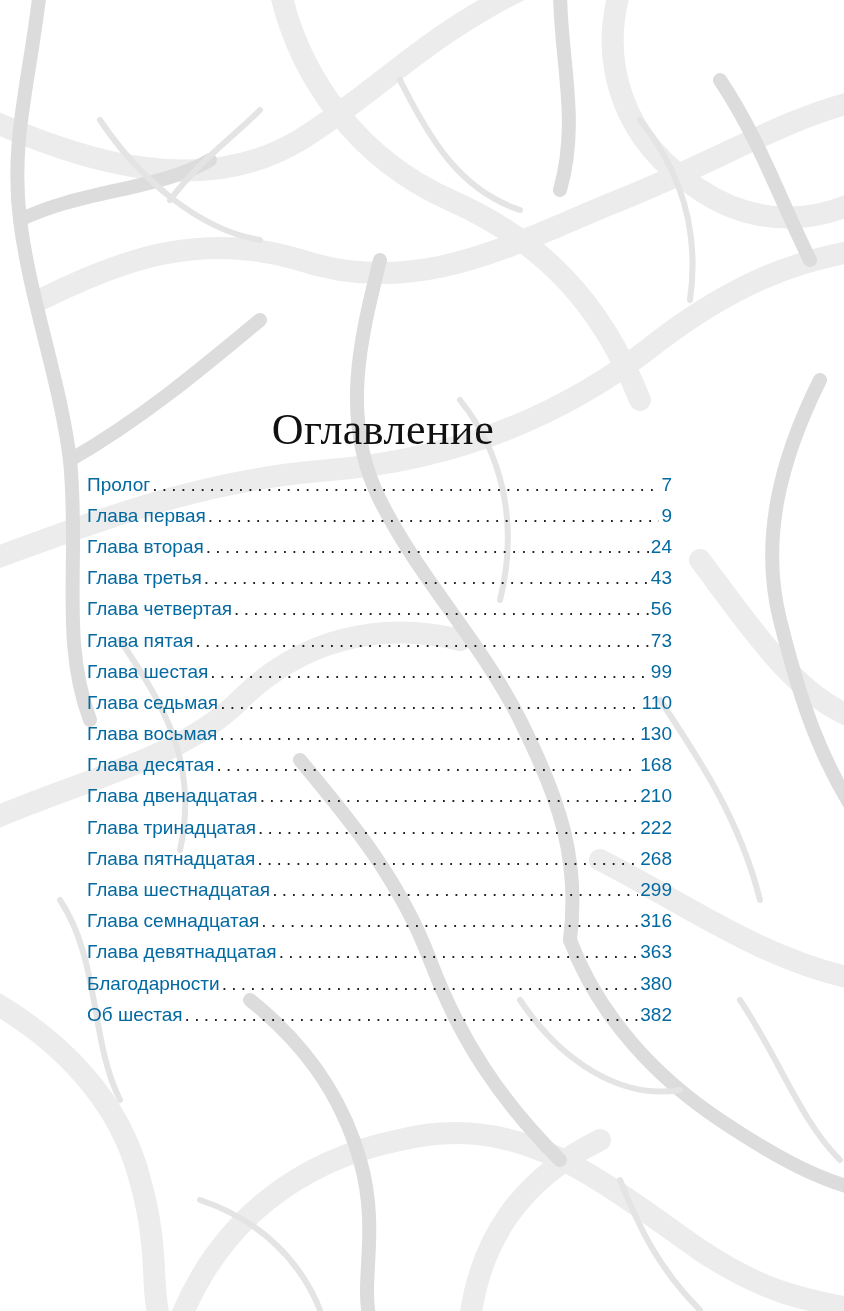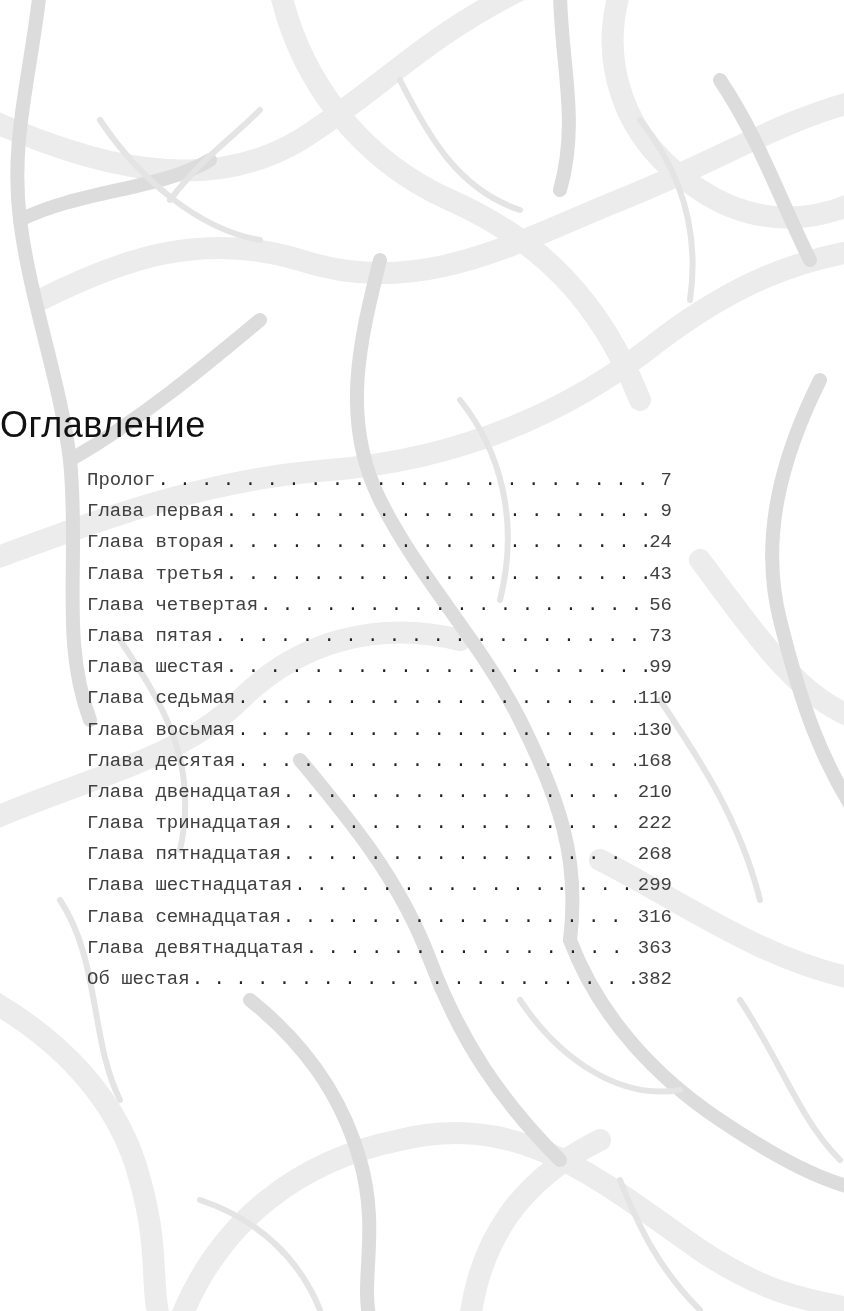--- a/index.html
+++ b/index.html
@@ -1,20 +1,20 @@
 <!DOCTYPE html>
 <html><head>
 <meta charset="utf-8">
 <style>
   html,body{margin:0;padding:0;}
   body{width:844px;height:1311px;position:relative;overflow:hidden;background:#ffffff;font-family:"DejaVu Serif","Liberation Serif",serif;}
   #bg{position:absolute;left:0;top:0;width:844px;height:1311px;}
-  .title{position:absolute;left:0;width:766px;top:404px;text-align:left;font-family:Liberation Sans, sans-serif;font-size:36px;color:#111;letter-spacing:0.5px;}
+  .title{position:absolute;left:0;width:766px;top:404px;text-align:center;font-family:Liberation Serif, serif;font-size:44px;color:#111;letter-spacing:0.5px;}
   .toc{position:absolute;left:87px;width:585px;top:469px;}
-  .row{display:flex;align-items:flex-start;height:31.2px;font-family:Liberation Mono, monospace;font-size:19px;color:#404040;}
+  .row{display:flex;align-items:center;height:31.2px;font-family:Liberation Sans, sans-serif;font-size:19px;color:#0369a1;}
   .row .label{white-space:nowrap;}
   .row .dots{flex:1;overflow:hidden;white-space:nowrap;margin:0 2px;letter-spacing:3.5px;color:#222;}
   .row .dots::before{content:". . . . . . . . . . . . . . . . . . . . . . . . . . . . . . . . . . . . . . . . . . . . . . . . . . . . . . . . . . . . . . . . . . . . . . . . . .";letter-spacing:0;word-spacing:-1px;}
   .row .page{white-space:nowrap;text-align:right;}
 </style>
 </head>
 <body>
 
 <svg id="bg" viewBox="0 0 844 1311" preserveAspectRatio="none">
   <g fill="none" stroke-linecap="round" stroke-linejoin="round">
@@ -137,17 +137,22 @@
       <span class="label">Глава семнадцатая</span>
       <span class="dots"></span>
       <span class="page">316</span>
     </div>
     <div class="row">
       <span class="label">Глава девятнадцатая</span>
       <span class="dots"></span>
       <span class="page">363</span>
     </div>
     <div class="row">
+      <span class="label">Благодарности</span>
+      <span class="dots"></span>
+      <span class="page">380</span>
+    </div>
+    <div class="row">
       <span class="label">Об шестая</span>
       <span class="dots"></span>
       <span class="page">382</span>
     </div>
   </div>
 
 </body></html>

